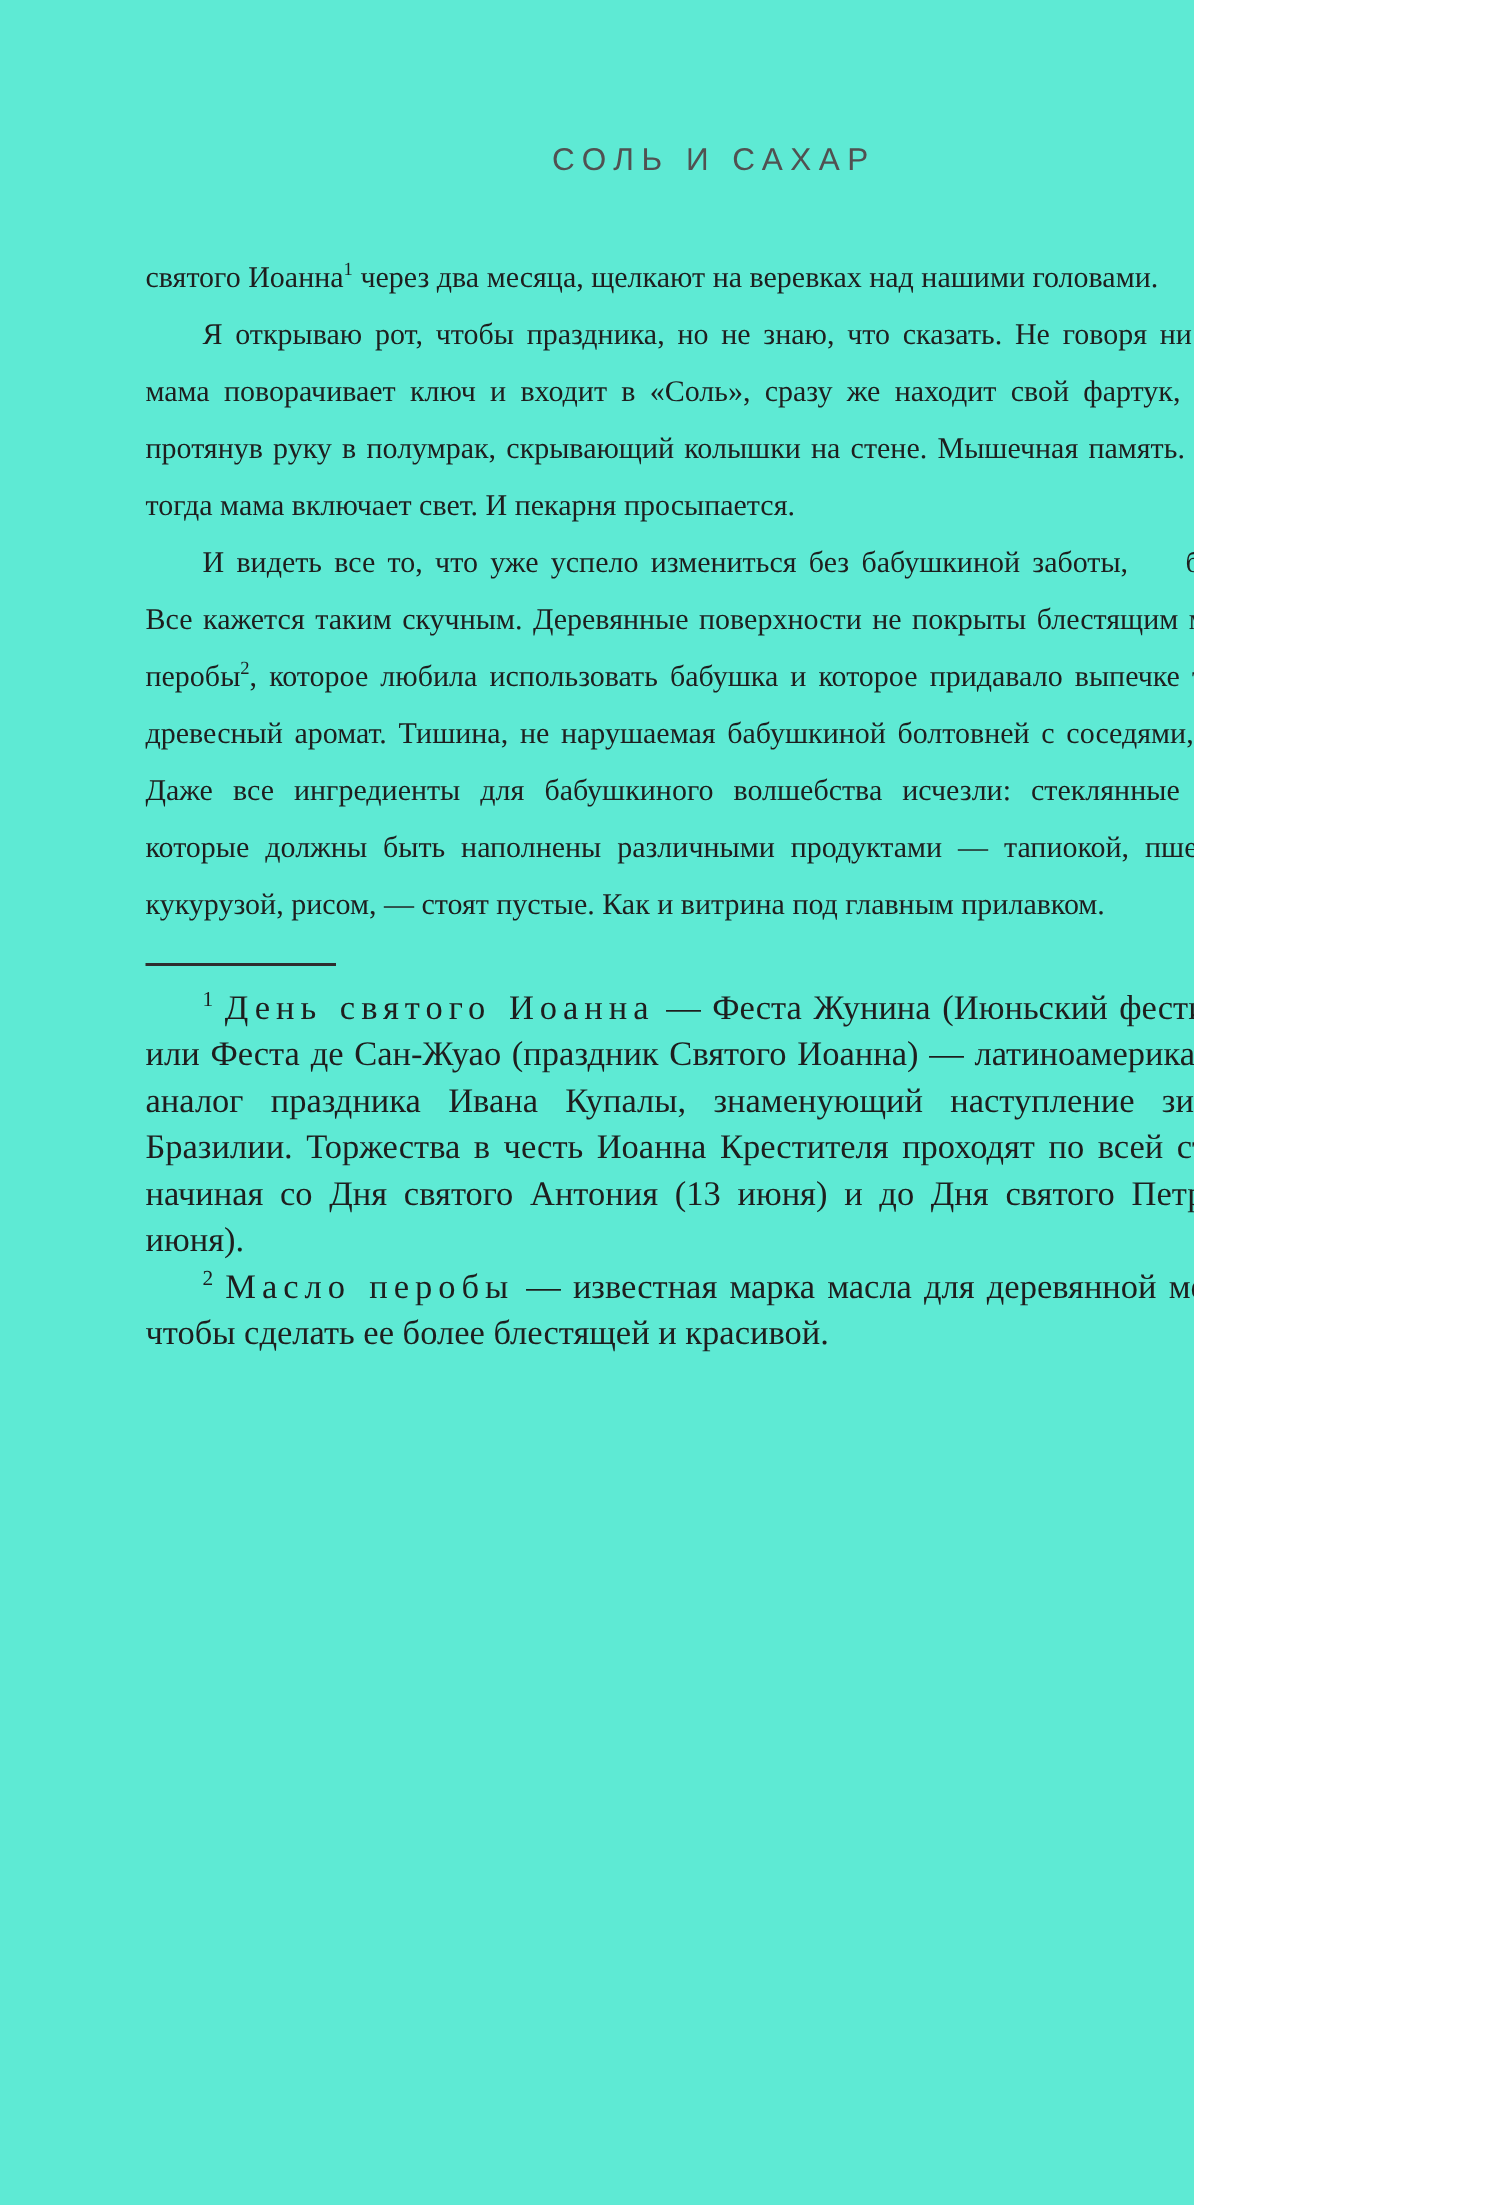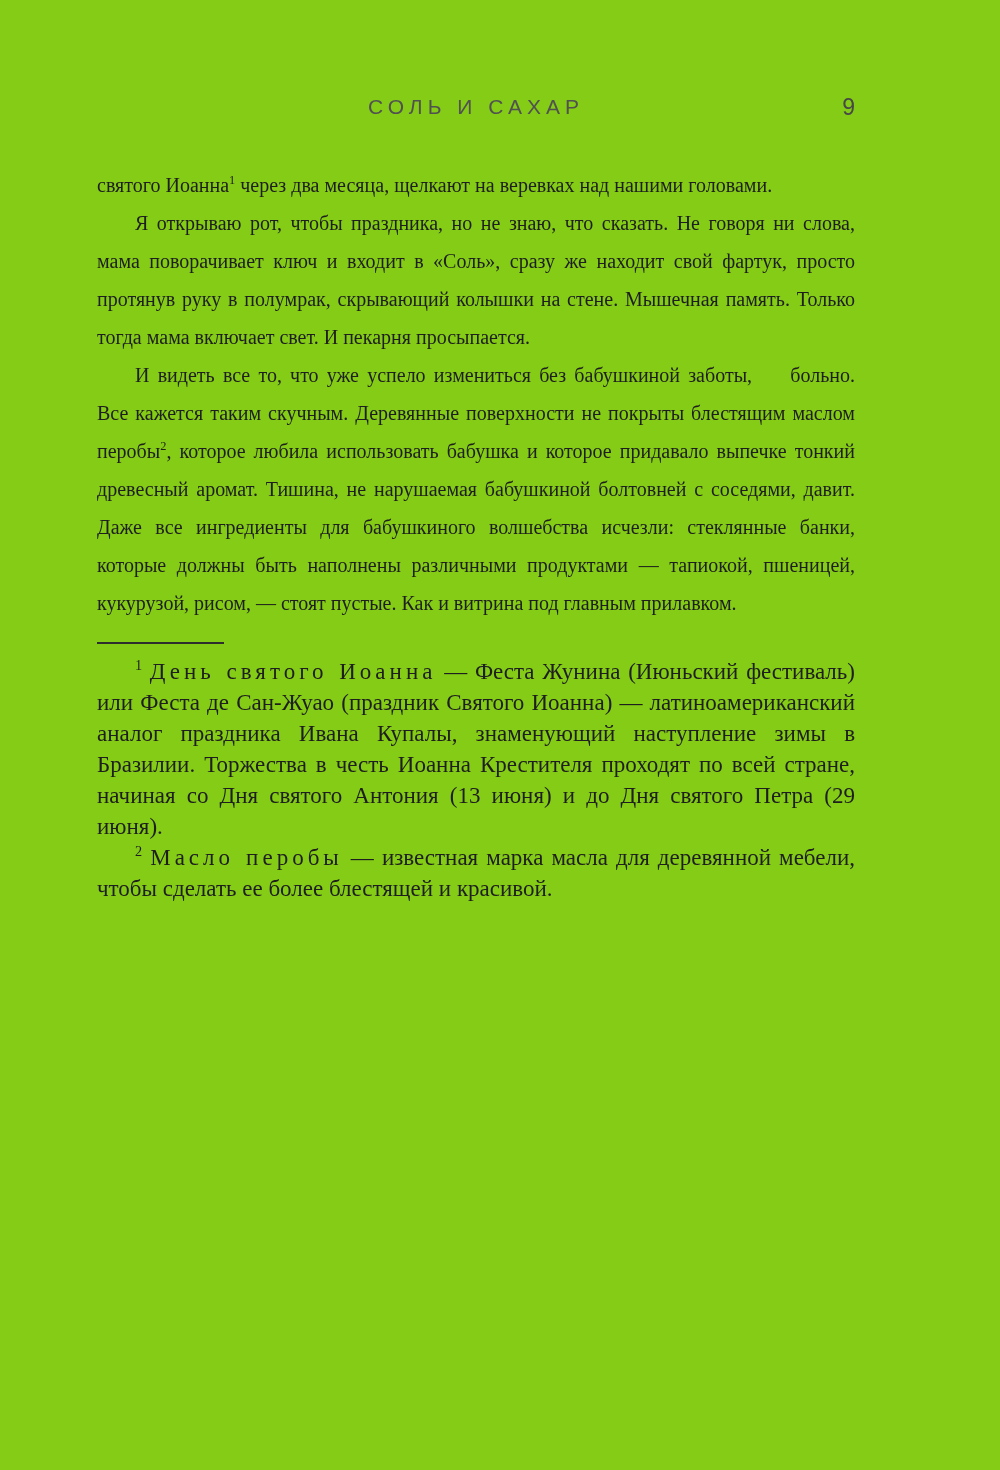--- a/index.html
+++ b/index.html
@@ -2,23 +2,23 @@
 <html lang="ru"><head>
 <meta charset="utf-8">
 <style>
   html, body {
     margin: 0;
     padding: 0;
     background: #ffffff;
   }
   .book-page {
     position: relative;
-    width: 1000px;
+    width: 796px;
     height: 1470px;
-    background: #84cc16;
+    background: #5eead4;
     overflow: hidden;
     font-family: "Liberation Serif", "DejaVu Serif", serif;
     color: #1e1e1e;
   }
   .content {
     position: relative;
     width: 758px;
     margin-left: 97px;
   }
   .running-header {

